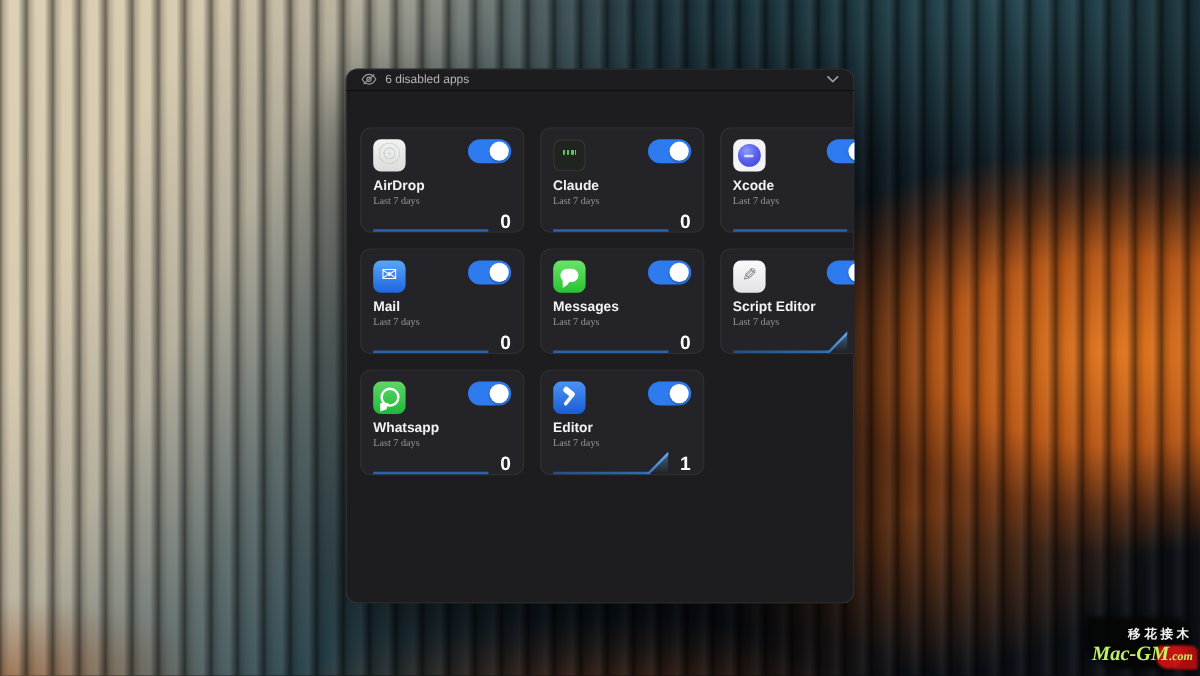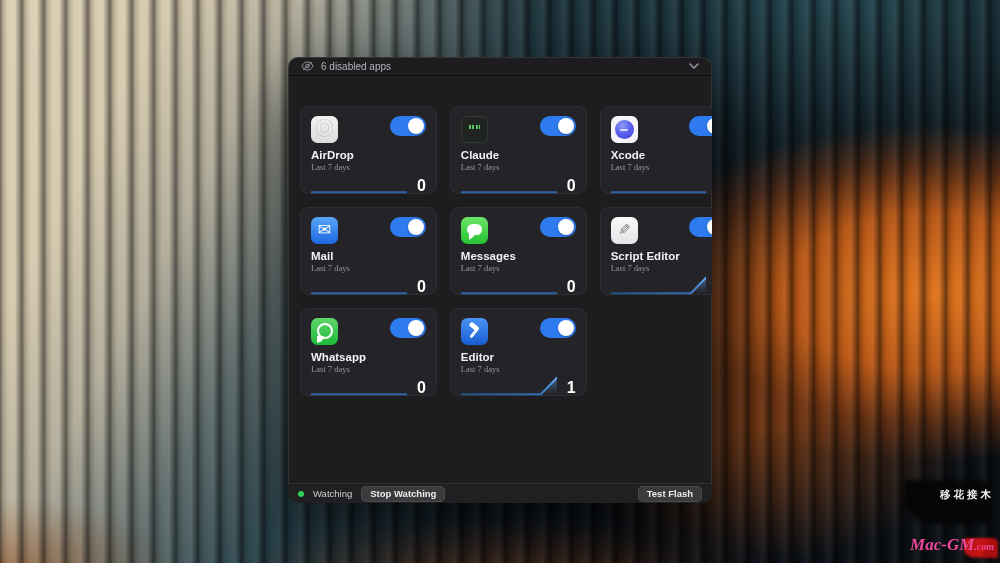--- a/index.html
+++ b/index.html
@@ -116,21 +116,21 @@
   .watermark { position:absolute; right:6px; bottom:8px; text-align:right; z-index:3; }
   .wm-black { position:absolute; right:2px; top:-8px; width:88px; height:44px;
     background:
       radial-gradient(circle at 30% 30%, rgba(5,5,5,0.9) 0 40%, transparent 45%),
       radial-gradient(circle at 70% 60%, rgba(5,5,5,0.85) 0 45%, transparent 50%),
       radial-gradient(circle at 50% 80%, rgba(5,5,5,0.8) 0 35%, transparent 42%);
     filter:blur(2px); }
   .wm-cn { position:relative; font-size:10.5px; font-weight:bold; color:#f2f2f2;
     letter-spacing:3px; }
   .wm-site { position:relative; font-family:"Liberation Serif", serif; font-style:italic;
-    font-weight:bold; color:#ec4899; font-size:17px; line-height:1.1;margin-top:34px; }
+    font-weight:bold; color:#bef264; font-size:17px; line-height:1.1; }
   .wm-site::before { content:""; position:absolute; right:-4px; top:2px; width:34px; height:20px;
     background:
       radial-gradient(circle at 30% 40%, rgba(200,20,20,0.95) 0 40%, transparent 46%),
       radial-gradient(circle at 70% 55%, rgba(190,15,15,0.9) 0 45%, transparent 52%),
       radial-gradient(circle at 55% 20%, rgba(200,25,25,0.8) 0 25%, transparent 32%);
     filter:blur(1px); }
   .wm-main, .wm-suffix { position:relative; }
   .wm-suffix { font-size:10px; }
 </style>
 </head>
@@ -300,27 +300,20 @@
     <div class="spark-row">
       <svg class="spark" viewBox="0 0 100 24" preserveAspectRatio="none">
             <polygon points="0,21 0.00,21.00 16.67,21.00 33.33,21.00 50.00,21.00 66.67,21.00 83.33,21.00 100.00,4.00 100,21" fill="url(#fillRise)"></polygon>
             <polyline points="0.00,21.00 16.67,21.00 33.33,21.00 50.00,21.00 66.67,21.00 83.33,21.00 100.00,4.00" fill="none" stroke="url(#strokeRise)" stroke-width="2" stroke-linecap="round" vector-effect="non-scaling-stroke"></polyline>
           </svg>
       <div class="value">1</div>
     </div>
   </div>
 </div>
 
-  <div class="statusbar">
-    <span class="status-dot"></span>
-    <span class="status-text">Watching</span>
-    <button class="mini-btn">Stop Watching</button>
-    <span class="spacer"></span>
-    <button class="mini-btn">Test Flash</button>
-  </div>
 </div>
 
 <div class="watermark">
   <div class="wm-black"></div>
   <div class="wm-cn">移花接木</div>
   <div class="wm-site">
     <span class="wm-main">Mac-GM</span><span class="wm-suffix">.com</span>
   </div>
 </div>
 

